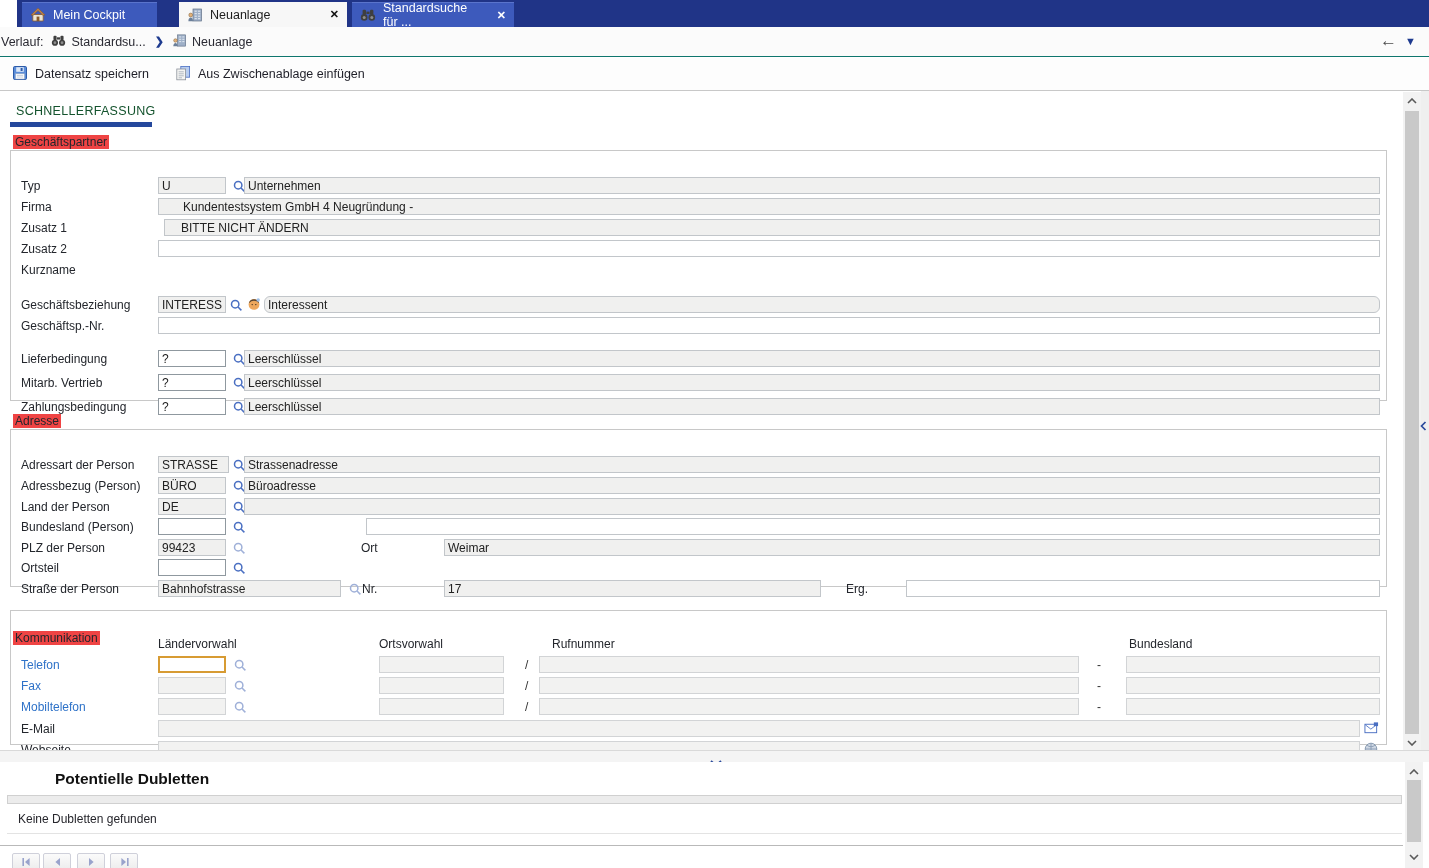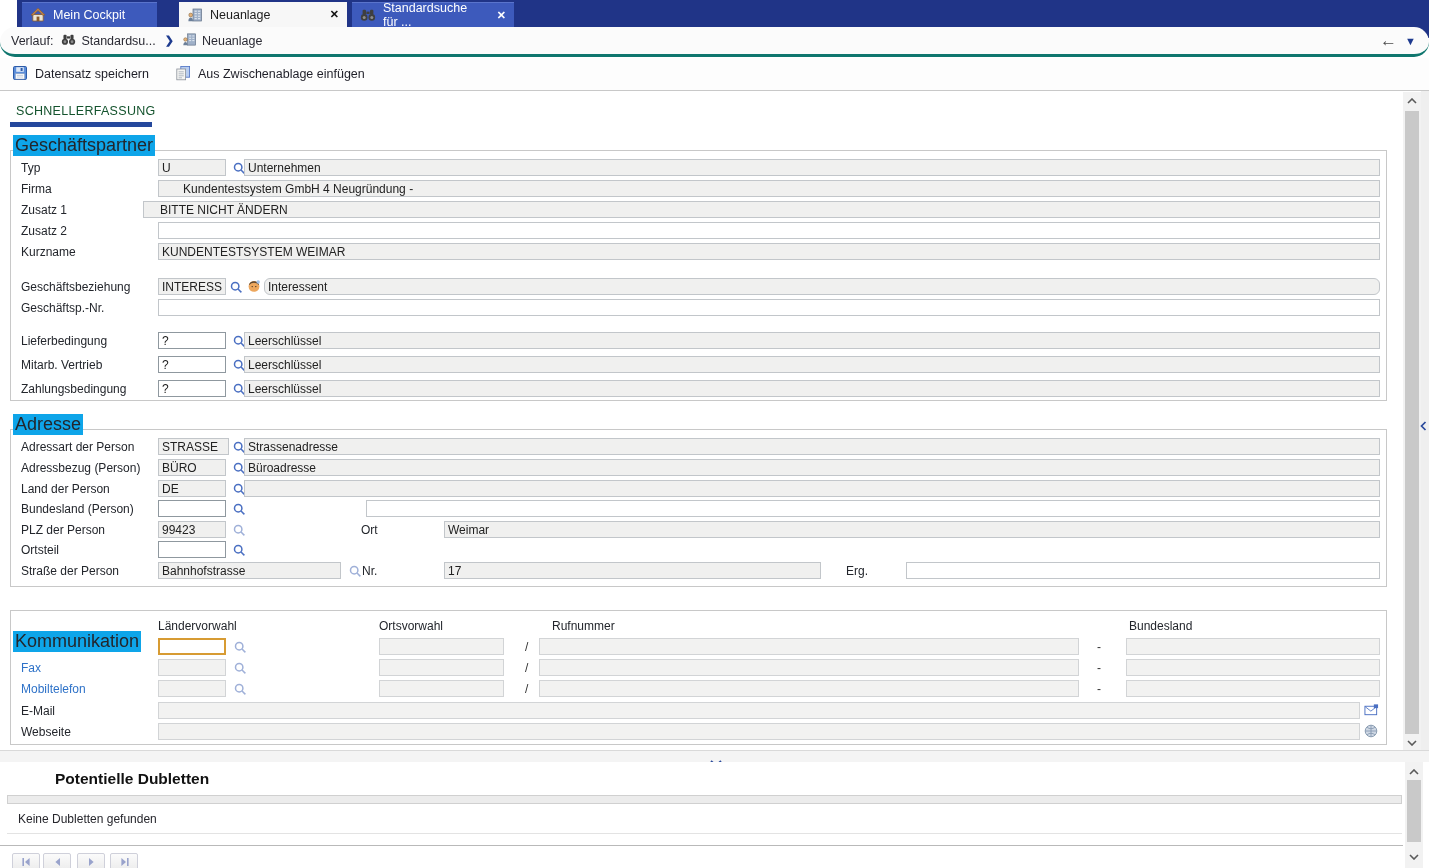--- a/index.html
+++ b/index.html
@@ -12,39 +12,39 @@
   .tab{position:absolute;top:2px;height:25px;display:flex;align-items:center;gap:7px;
        padding:0 8px;font-size:12.5px;color:#fff;box-sizing:border-box;cursor:default;}
   .tab.blue{background:var(--tab_blue,#3d5abc);border-top:1px solid #5a74cc;}
   .tab.active{background:#f7f7f7;color:#1c1c1c;}
   .tab .ticon{width:16px;height:16px;flex:0 0 auto;}
   .tab .tclose{margin-left:auto;font-size:11px;font-weight:bold;line-height:1;padding-left:6px;}
   .tab.active .tclose{color:#111;}
   .tab.blue .tclose{color:#fff;}
   
   #crumbbar{position:absolute;top:27px;left:0;right:0;height:30px;background:#fbfbfb;
-            border-bottom:3px solid #0f766e;display:flex;align-items:center;padding-left:11px;
-            font-size:12.5px;color:#2a2a33;box-sizing:border-box;border-radius:15px;}
+            border-bottom:1px solid #0f766e;display:flex;align-items:center;padding-left:1px;
+            font-size:12.5px;color:#2a2a33;box-sizing:border-box;}
   .crumb-item{display:flex;align-items:center;gap:5px;margin-left:8px;}
   .crumb-sep{color:#1d3a8f;font-weight:bold;margin-left:9px;font-size:11px;}
   #crumb-back{position:absolute;right:32px;top:4px;font-size:17px;font-weight:bold;color:#4c4c4c;}
   #crumb-drop{position:absolute;right:13px;top:8px;font-size:11px;color:#1d3a8f;}
   
   #toolbar{position:absolute;top:58px;left:0;right:0;height:33px;background:#fdfdfd;
            border-bottom:1px solid #c8c8c8;display:flex;align-items:center;padding-left:12px;
            font-size:12.5px;color:#1f1f28;box-sizing:border-box;gap:26px;}
   .tool-btn{display:flex;align-items:center;gap:7px;cursor:default;}
   .tool-btn svg{width:16px;height:16px;}
   
   #main{position:absolute;top:91px;left:0;width:1421px;height:659px;background:#fff;}
   #formtab{position:absolute;top:13px;left:16px;font-size:12.5px;color:#14532d;letter-spacing:.3px;}
   #formtab-underline{position:absolute;top:31px;left:10px;width:142px;height:5px;background:var(--accent_navy,#24489c);}
-  .grp-title{position:absolute;left:13px;font-size:18px;color:var(--label_color,#23262c);background:#0ea5e9;padding:0 2px;z-index:2;}
+  .grp-title{position:absolute;left:13px;font-size:12px;color:var(--label_color,#23262c);background:#ef4444;padding:0 2px;z-index:2;}
   .grp{position:absolute;left:10px;right:34px;border:1px solid #c8c8c8;background:#fff;box-sizing:border-box;}
-  .row{position:absolute;left:0;right:0;height:18px;}
+  .row{position:absolute;left:0;right:0;height:18px;margin-top:18px;}
   .lab{position:absolute;left:10px;top:2px;font-size:12px;color:var(--label_color,#23262c);white-space:nowrap;}
   .lab.link{color:var(--link_blue,#2e72c8);}
   input{font-family:"Liberation Sans",sans-serif;}
   .k,.fld{position:absolute;top:0;height:17px;box-sizing:border-box;border:1px solid #8f989f;
           background:#fff;font-size:12px;color:#222;padding:0 3px;outline:none;}
   .ro{background:var(--readonly_bg,#f0f0ef);border:1px solid #c2c6ca;}
   .dis{background:#f2f2f1;border:1px solid #d2d4d6;}
   .focus{border:2px solid var(--focus_orange,#d79b33);background:#fff;}
   .mag{position:absolute;top:2px;width:13px;height:13px;}
   .mag svg{width:13px;height:13px;fill:none;stroke:#4a6fc2;stroke-width:1.5;}
@@ -187,29 +187,28 @@
             <path d="M8 8l3.4 3.4"></path>
           </svg></span>
       <input class="fld ro" style="left: 233px; right: 6px;" readonly="" value="Unternehmen">
     </div>
     <div class="row" style="top:29px;">
       <span class="lab">Firma</span>
       <input class="fld ro" style="left: 147px; right: 6px; padding-left: 24px;" value="Kundentestsystem GmbH 4 Neugründung -">
     </div>
     <div class="row" style="top:50px;">
       <span class="lab">Zusatz 1</span>
-      <input class="fld ro" style="left: 132px; right: 6px; padding-left: 16px;" value="BITTE NICHT ÄNDERN">
+      <input class="fld ro" style="left: 153px; right: 6px; padding-left: 16px;" value="BITTE NICHT ÄNDERN">
     </div>
     <div class="row" style="top:71px;">
       <span class="lab">Zusatz 2</span>
       <input class="fld" style="left: 147px; right: 6px; border-color: rgb(194, 198, 202);" value="">
     </div>
     <div class="row" style="top:92px;">
       <span class="lab">Kurzname</span>
-      <input class="fld ro" style="left: 147px; right: 6px;" value="KUNDENTESTSYSTEM WEIMAR">
     </div>
 
     <div class="row" style="top:127px;">
       <span class="lab">Geschäftsbeziehung</span>
       <input class="k ro" style="left: 147px; width: 68px;" value="INTERESSE">
       <span class="mag" style="left:219px;"><svg viewBox="0 0 13 13">
             <circle cx="5.2" cy="5.2" r="3.7"></circle>
             <path d="M8 8l3.4 3.4"></path>
           </svg></span>
       <span class="abs" style="left:236px;top:1px;width:14px;height:14px;">

